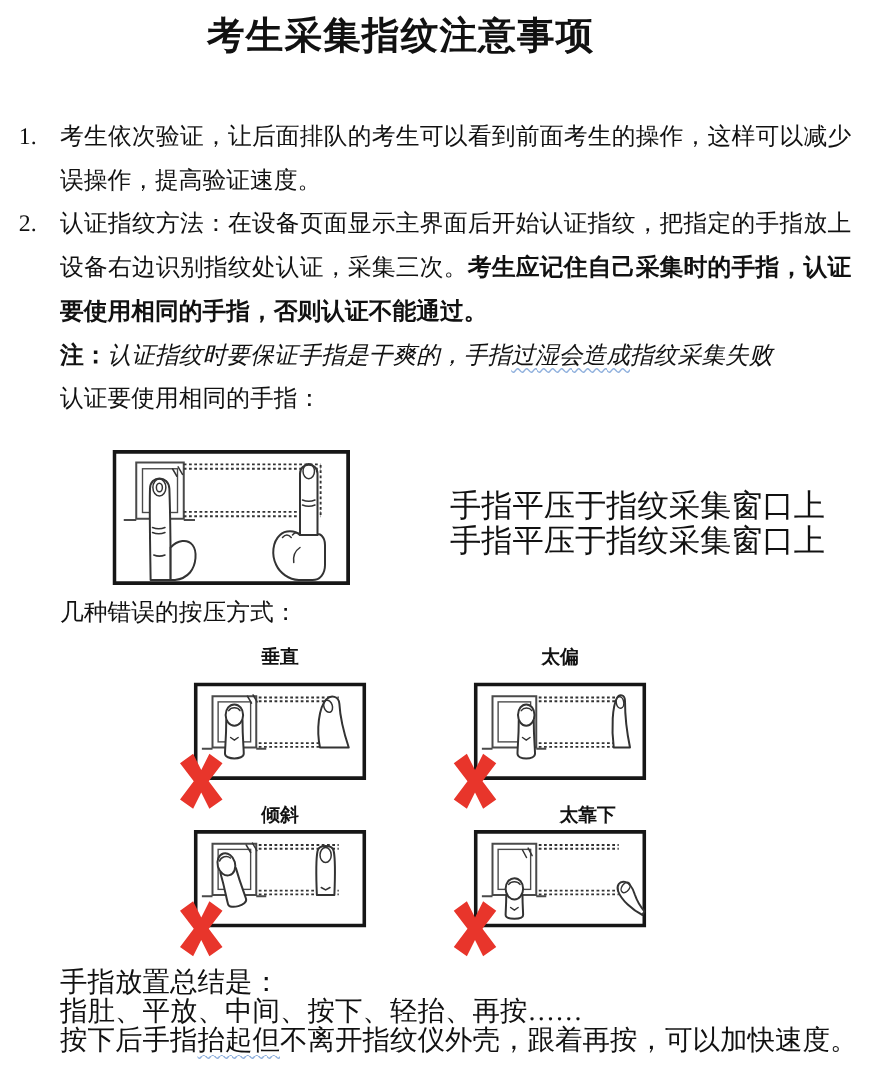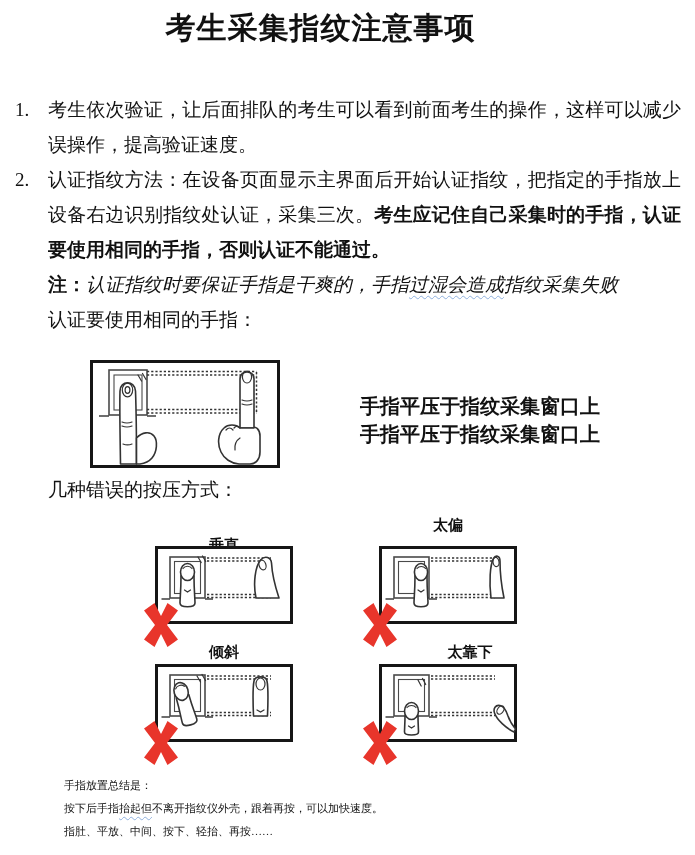--- a/index.html
+++ b/index.html
@@ -20,31 +20,31 @@
   .litext { width:633px; text-align:justify; text-justify:inter-ideograph; }
   .note, .intro { margin-left:33px; }
   .note i { }
   .wavy {
     text-decoration-line:underline; text-decoration-style:wavy;
     text-decoration-color:var(--wavy-color); text-decoration-thickness:1px;
     text-underline-offset:4px;
   }
   .correct-fig { position:absolute; left:90px; top:360px; width:190px; height:108px; }
   .correct-caption {
-    position:absolute; left:360px; top:392px; font-size:20px; font-weight:bold;
+    position:absolute; left:360px; top:392px; font-size:25px; font-weight:normal;
     line-height:28px;
   }
   .error-intro { position:absolute; left:48px; top:477px; font-size:19px; }
   .err-label {
     position:absolute; width:138px; text-align:center; font-weight:bold;
     font-size:15px;
   }
   .err-box { position:absolute; width:138px; height:78px; }
   .err-x { position:absolute; width:40px; height:46px; }
-  .summary { position:absolute; left:64px; top:774px; font-size:11px; line-height:23px; }
+  .summary { position:absolute; left:48px; top:774px; font-size:22px; line-height:23px; }
   svg { display:block; width:100%; height:100%; }
   .frame { fill:#fff; stroke:#161616; stroke-width:3; }
   .thin  { stroke:#4a4a4a; stroke-width:1.6; fill:none; }
   .thin2 { stroke:#4a4a4a; stroke-width:1.1; fill:none; }
   .dash line { stroke:#333; stroke-width:1.5; stroke-dasharray:2.2 2; }
   .ink { stroke:var(--ink); stroke-width:1.6; fill:#fff;
          stroke-linejoin:round; stroke-linecap:round; }
   .inkline { stroke:var(--ink); stroke-width:1.2; fill:none; stroke-linecap:round; }
   .xmark { fill:var(--x-color); }
 </style>
@@ -102,21 +102,21 @@
     </svg>
   </div>
 
   <div class="correct-caption">
     <div>手指平压于指纹采集窗口上</div>
     <div>手指平压于指纹采集窗口上</div>
   </div>
 
   <div class="error-intro">几种错误的按压方式：</div>
 
-  <div class="err-label" style="left:155px;top:536px">垂直</div>
+  <div class="err-label" style="left:155px;top:516px">垂直</div>
   <div class="err-label" style="left:155px;top:643px">倾斜</div>
   <div class="err-label" style="left:379px;top:516px">太偏</div>
   <div class="err-label" style="left:401px;top:643px">太靠下</div>
 
   <div class="err-box" style="left:155px;top:546px">
     <svg viewBox="0 0 138 78">
       <rect class="frame" x="1.5" y="1.5" width="135" height="75"></rect>
       <rect class="thin" x="15" y="11" width="35" height="41"></rect>
       <rect class="thin2" x="19.5" y="15.5" width="26" height="32"></rect>
       <line class="thin" x1="6.5" y1="53" x2="15" y2="53"></line>
@@ -223,17 +223,17 @@
       </svg>
   </div>
   <div class="err-x" style="left:360px;top:720px">
     <svg viewBox="0 0 40 46">
         <path class="xmark" d="M3,8.5 L13.5,1 L20,14 L26.5,1 L37,8.5 L26,23 L37,37.5 L26.5,45 L20,32 L13.5,45 L3,37.5 L14,23 Z"></path>
       </svg>
   </div>
 
   <div class="summary">
     <div>手指放置总结是：</div>
+    <div>指肚、平放、中间、按下、轻抬、再按……</div>
     <div><span>按下后手指</span><span class="wavy">抬起但</span><span>不离开指纹仪外壳，跟着再按，可以加快速度。</span></div>
-    <div>指肚、平放、中间、按下、轻抬、再按……</div>
   </div>
 
 </div>
 
 </body></html>

